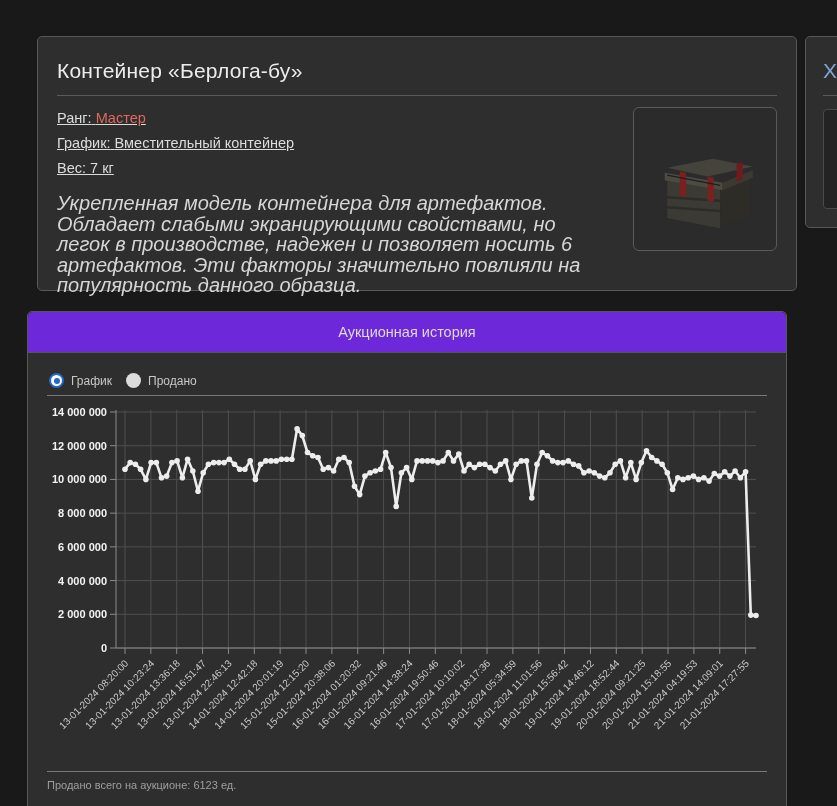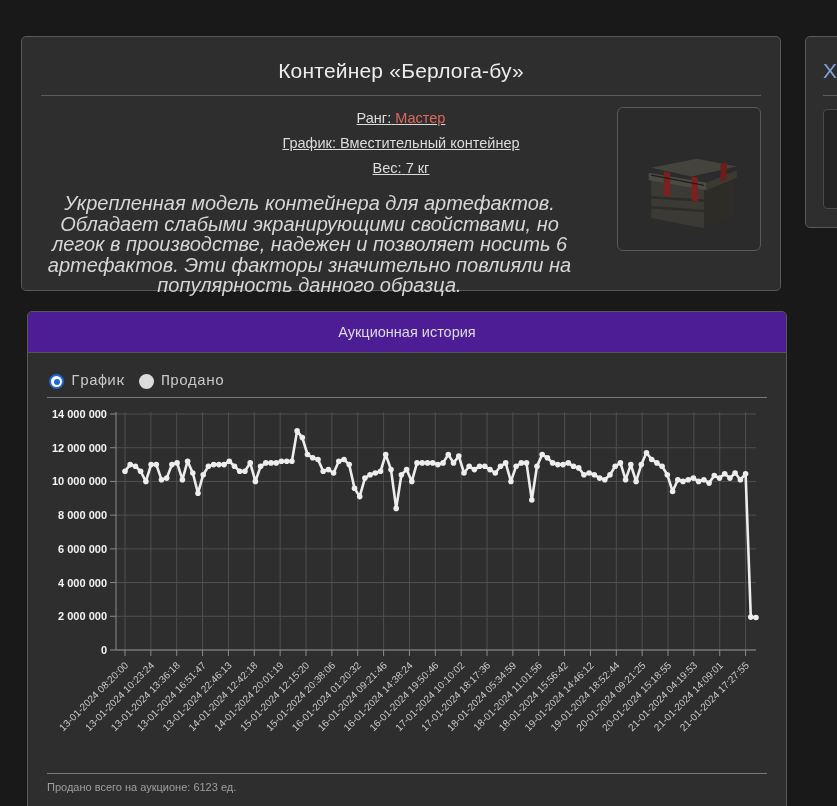--- a/index.html
+++ b/index.html
@@ -1,35 +1,35 @@
 <!DOCTYPE html>
 <html><head>
 <meta charset="utf-8">
 <style>
   html,body{margin:0;padding:0;background:#191919;}
   *{box-sizing:border-box;}
   .page{position:relative;width:837px;height:806px;background:#191919;overflow:hidden;
         font-family:"Liberation Sans",sans-serif;color:#ddd;}
   .card{position:absolute;background:#2e2e2e;border:1px solid #585858;border-radius:5px;}
   
-  .card-item{left:21px;top:36px;width:760px;height:255px;text-align:center;}
+  .card-item{left:37px;top:36px;width:760px;height:255px;}
   .item-title{padding:22px 19px 12px 19px;font-size:21px;color:#ececec;letter-spacing:.2px;}
   .hr{height:1px;background:#5a5a5a;margin:0 19px;}
   .item-info{padding:10px 19px 0 19px;font-size:14.5px;line-height:25px;color:#dcdcdc;text-decoration:underline;}
   .rank-value{color:#dd685c;}
   .item-desc{padding:12px 19px 0 19px;width:575px;font-size:20px;line-height:20.5px;
              font-style:italic;color:#d6d6d6;}
   .item-image-box{position:absolute;left:595px;top:70px;width:144px;height:144px;
                   border:1px solid #5a5a5a;border-radius:6px;background:#2b2b2b;
                   display:flex;align-items:center;justify-content:center;}
   
   .card-auction{left:27px;top:311px;width:760px;height:520px;}
   .auction-header{height:41px;line-height:40px;text-align:center;font-size:14.5px;color:#dcdcdc;
-                  background:#4c1d95;border-bottom:1px solid #565656;border-radius:5px 5px 0 0;}
-  .radio-row{display:flex;align-items:center;gap:14px;padding:20px 19px 6px 21px;font-size:15px;color:#c8c8c8;font-family:Liberation Mono, monospace;}
+                  background:#6d28d9;border-bottom:1px solid #565656;border-radius:5px 5px 0 0;}
+  .radio-row{display:flex;align-items:center;gap:14px;padding:20px 19px 6px 21px;font-size:12px;color:#c8c8c8;}
   .radio-opt{display:flex;align-items:center;gap:7px;cursor:pointer;}
   .radio-outer{width:15px;height:15px;border-radius:50%;background:#dcdcdc;position:relative;flex:0 0 auto;}
   .radio-outer.sel{background:#fff;border:2.5px solid #2068d0;}
   .radio-outer.sel::after{content:"";position:absolute;left:50%;top:50%;width:6px;height:6px;
                           margin:-3px 0 0 -3px;border-radius:50%;background:#2068d0;}
   .chart-divider{height:1px;background:#787878;margin:1px 19px 0 19px;}
   .total-row{padding:7px 19px 0 19px;font-size:11px;color:#9f9f9f;}
   
   .card-next{left:805px;top:36px;width:70px;height:192px;}
   .next-title{padding:22px 0 12px 17px;font-size:21px;color:#7ea6d9;}

